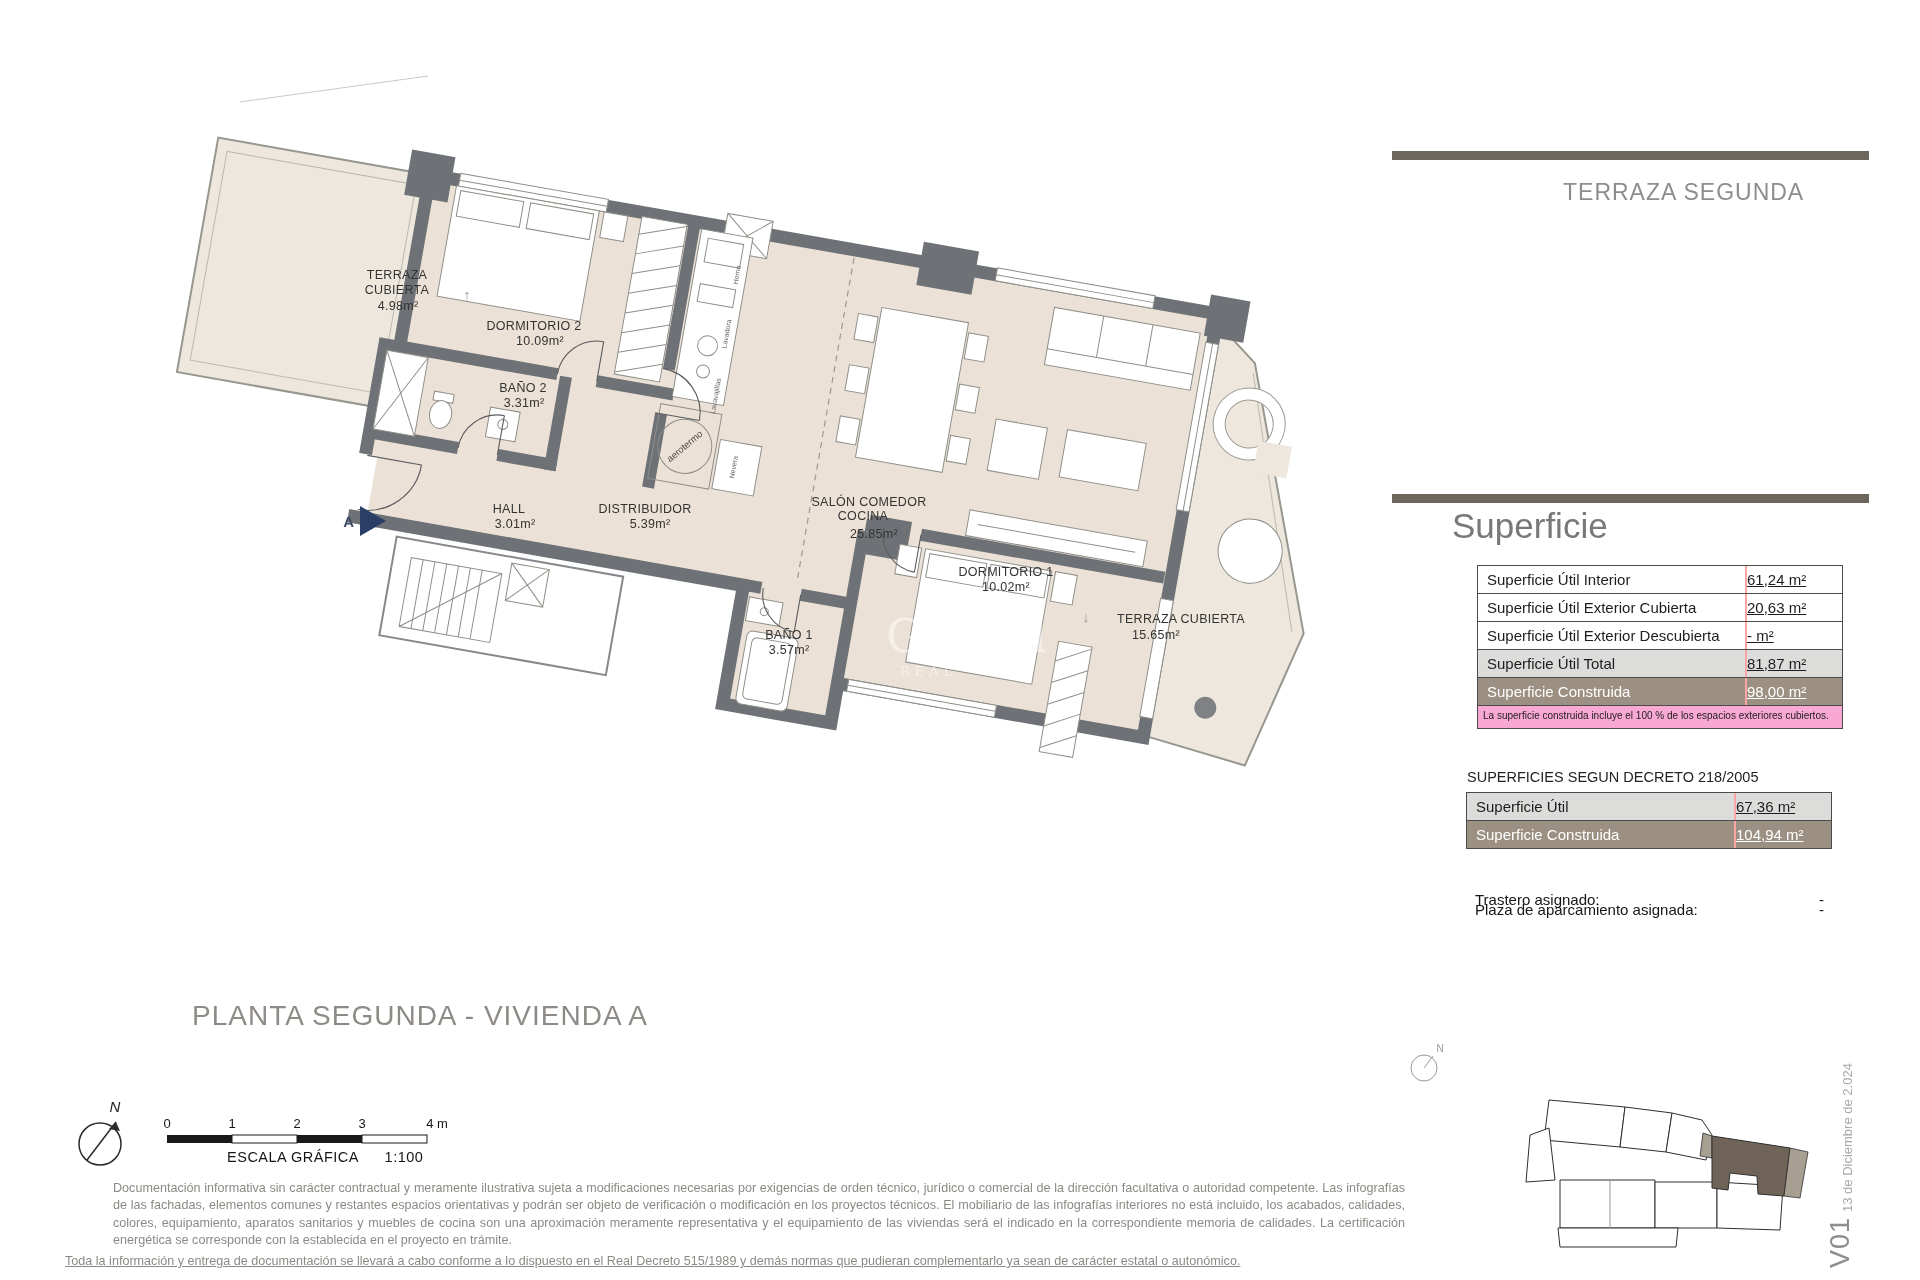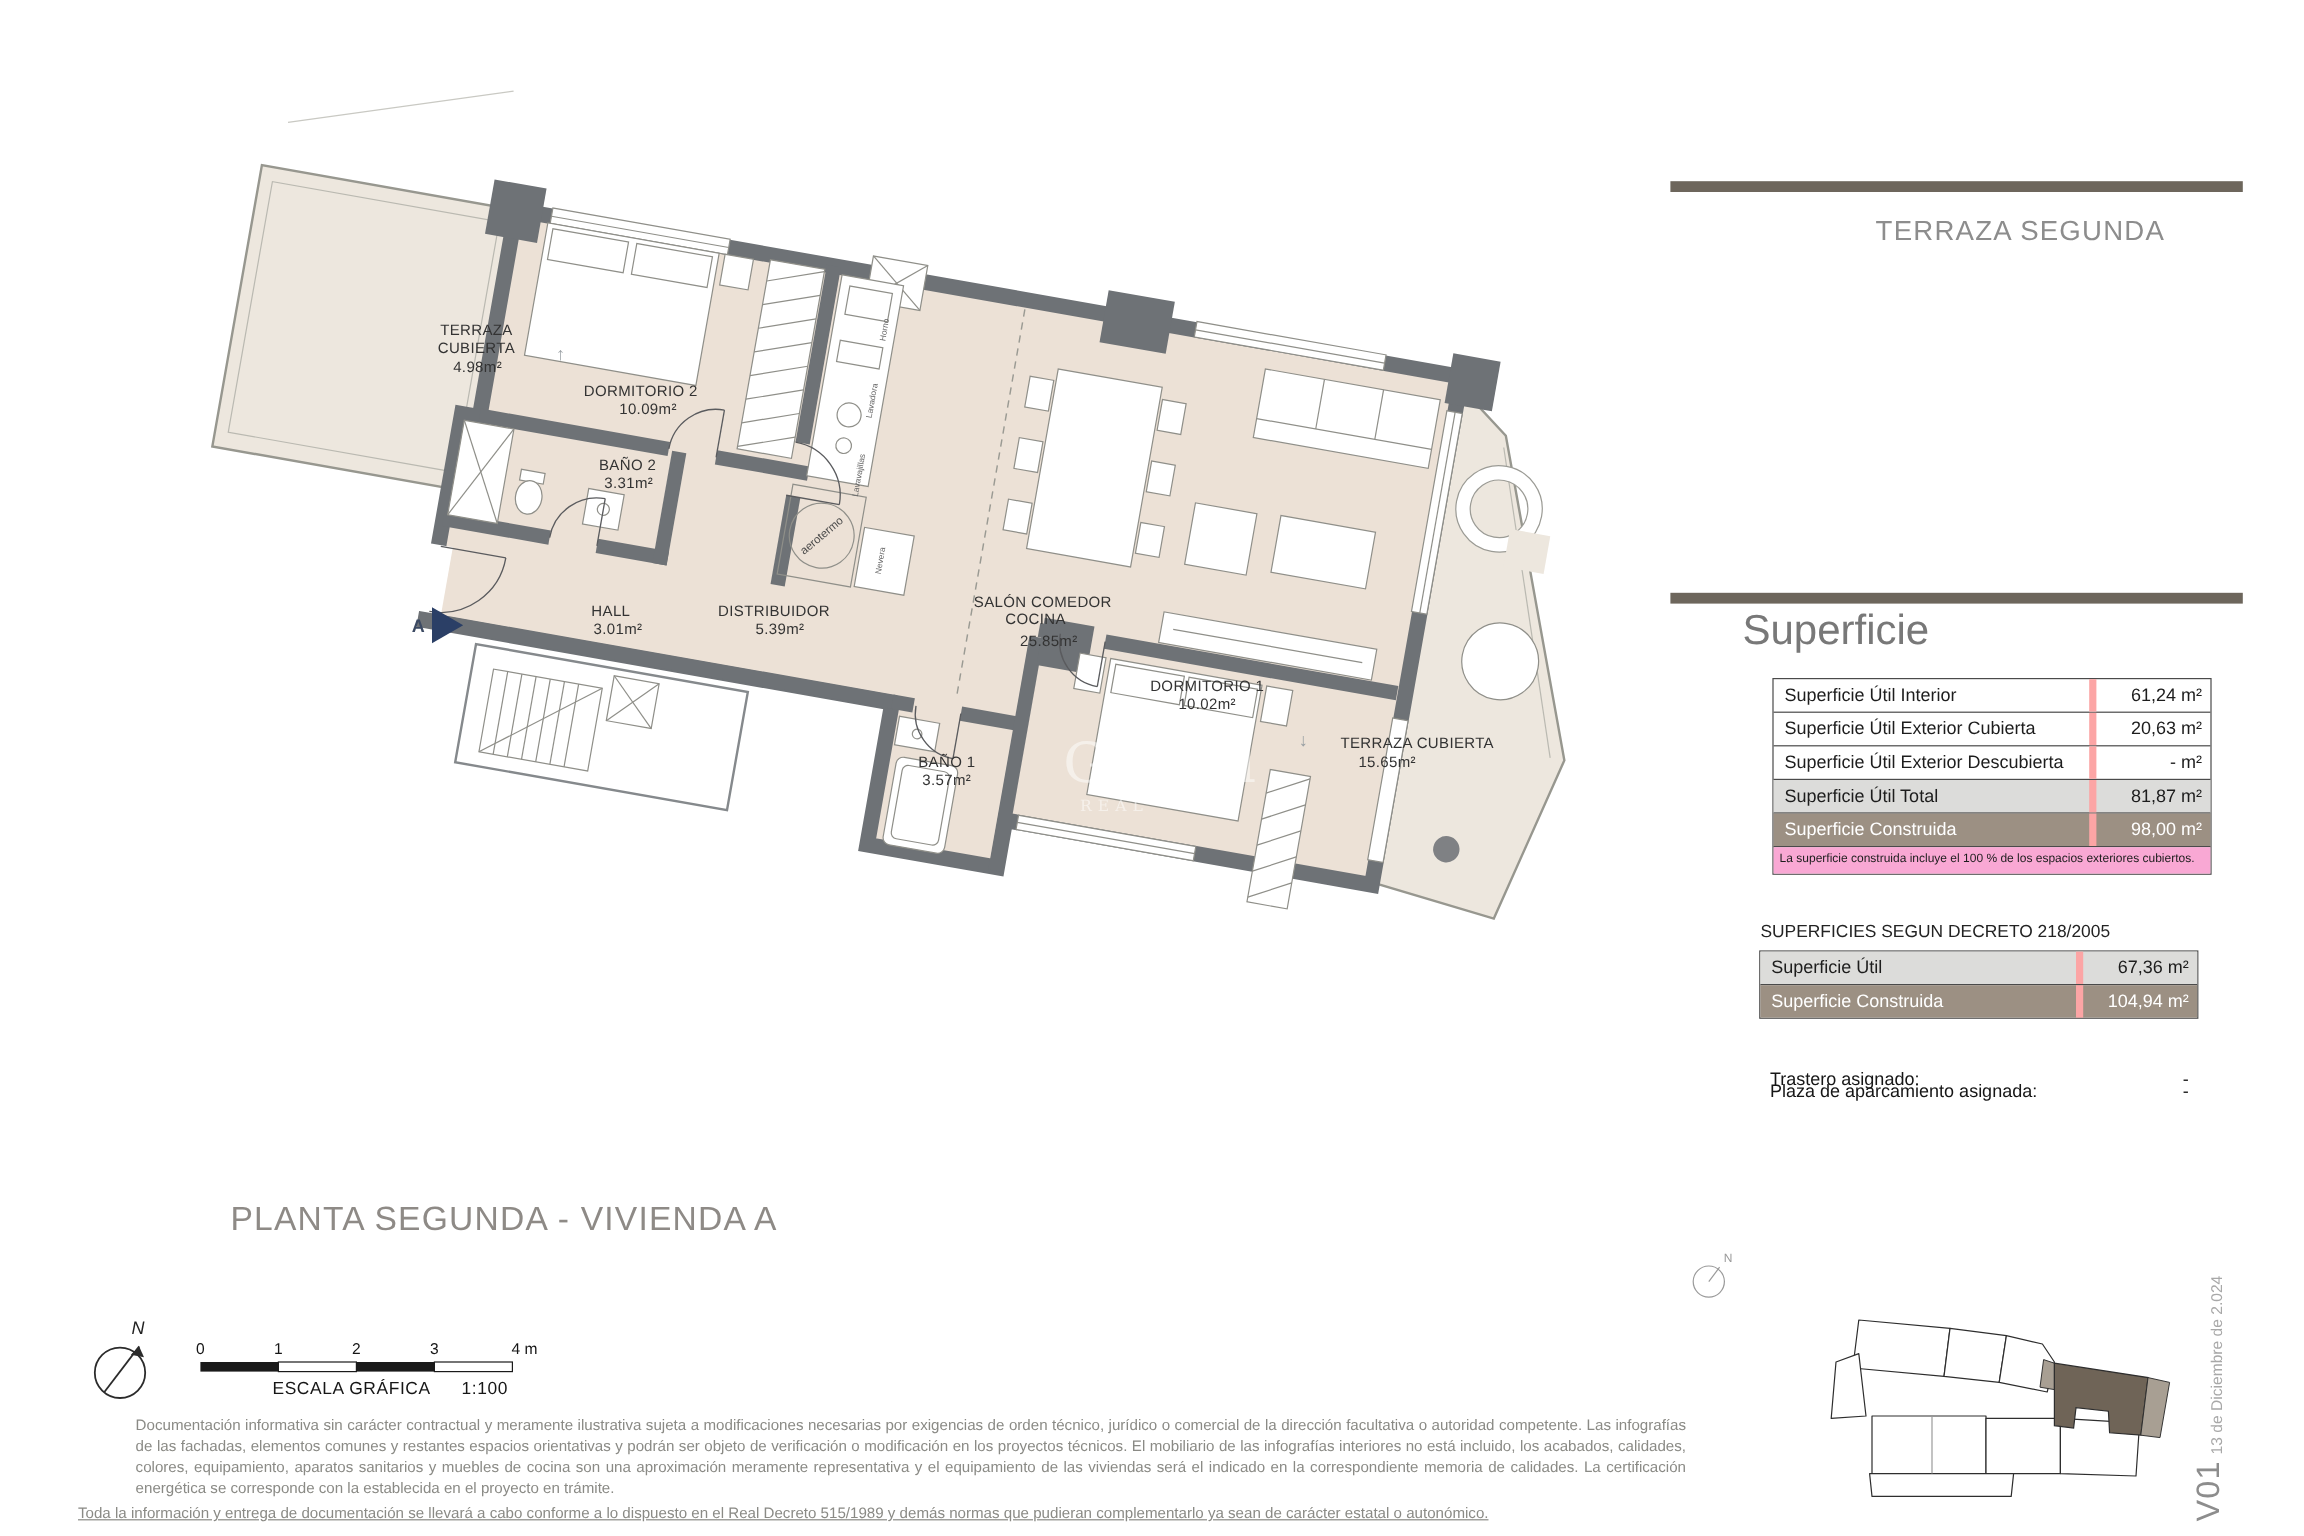--- a/index.html
+++ b/index.html
@@ -13,21 +13,21 @@
   #bar2{top:494px;}
   #floor-label{left:1563px;top:179px;font-size:23px;color:#8d8d8d;letter-spacing:1px;}
   #sup-title{left:1452px;top:506px;font-size:35px;color:#787878;}
   .tbl{position:absolute;width:364px;border:1px solid #4a4a4a;background:#fff;
        font-size:15px;color:#1d1d1d;}
   #tbl1{left:1466px;top:565px;margin-left:11px;}
   #tbl2{left:1466px;top:792px;}
   .trow{display:flex;height:27px;line-height:27px;border-bottom:1px solid #4a4a4a;}
   .tbl .trow:last-of-type{border-bottom:none;}
   .trow .lbl{flex:1;padding-left:9px;white-space:nowrap;overflow:hidden;}
-  .trow .val{width:88px;border-left:6px solid #fca5a5;text-align:right;padding-right:7px;}
+  .trow .val{width:88px;border-left:2px solid #fca5a5;text-align:left;padding-right:7px;text-decoration:underline;}
   .row-gray{background:#dcdcda;}
   .row-brown{background:#9c9083;color:#ffffff;}
   #tbl1 .trow{border-bottom:1px solid #4a4a4a;}
   .note{font-size:10px;line-height:14.8px;padding:3px 5px 4px 5px;color:#1d1d1d;background:#f9a8d4;}
   #decreto{left:1467px;top:769px;font-size:14.5px;color:#232323;}
   .assign{position:absolute;left:1466px;width:364px;display:flex;font-size:15px;color:#161616;}
   .assign .a-lbl{flex:1;padding-left:9px;}
   .assign .a-val{padding-right:6px;}
   #assign1{top:857px;margin-top:44px;}
   #assign2{top:891px;}

